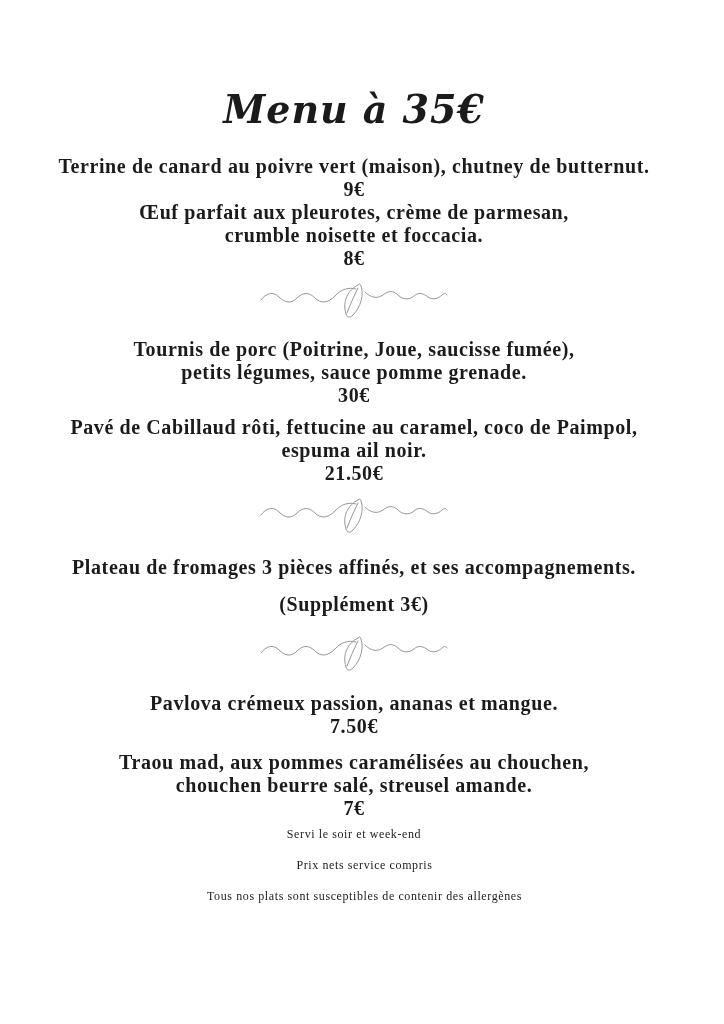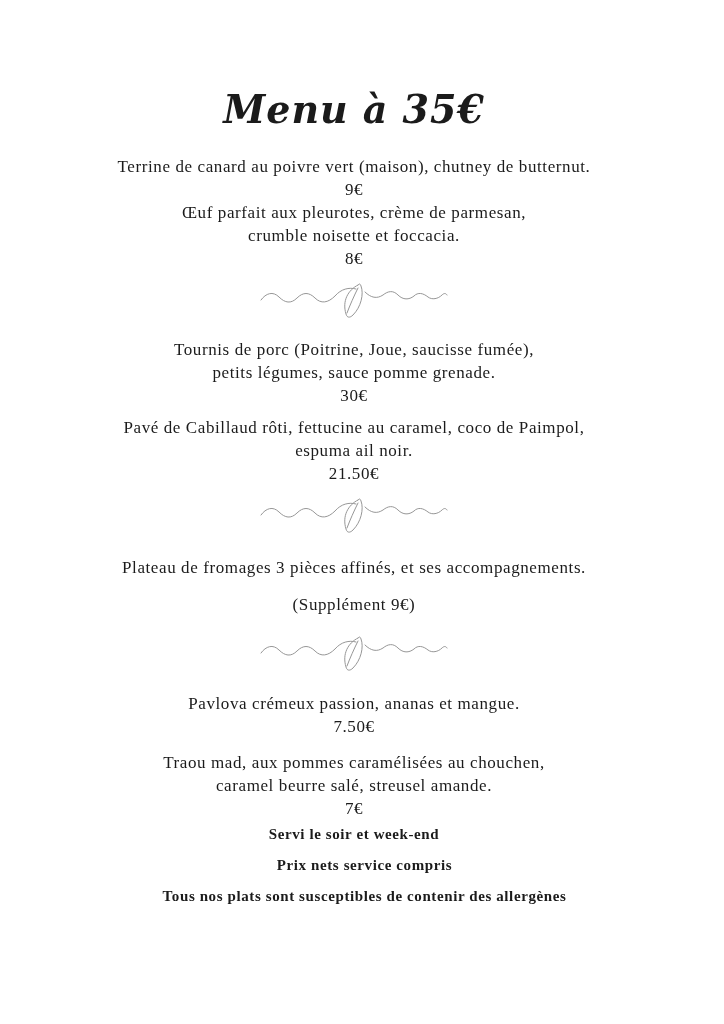--- a/index.html
+++ b/index.html
@@ -9,37 +9,37 @@
     font-family:"Liberation Serif", serif;
   }
   .page{width:708px;height:1024px;text-align:center;overflow:hidden;}
   .title{
     font-family:"DejaVu Serif", serif;
     font-style:italic;font-weight:700;
     font-size:40px;line-height:50px;margin:84px 0 0;letter-spacing:1px;
     transform:scaleX(0.95);
   }
   p{margin:0;}
-  .line{font-size:17px;line-height:23px;letter-spacing:0.6px;}
+  .line{font-size:20px;line-height:23px;letter-spacing:0.6px;font-weight:bold;}
   .b1{margin-top:21px}
   .b2{}
   .b3{margin-top:19px}
   .b4{margin-top:9px}
   .b5{margin-top:22px}
   .suppl{margin-top:14px}
   .b6{margin-top:20px}
   .b7{margin-top:13px}
   .divider{display:flex;justify-content:center;}
   .divider svg{display:block;}
   .divider path{stroke:var(--divider);fill:none;stroke-width:1;stroke-linecap:round;}
   .d1{margin-top:3px}
   .d2{margin-top:3px}
   .d3{margin-top:10px}
   .footer{margin-top:6px}
-  .footer-line{font-size:15px;font-weight:bold;line-height:16px;letter-spacing:0.6px;}
+  .footer-line{font-size:12px;font-weight:normal;line-height:16px;letter-spacing:0.6px;}
   .footer-line + .footer-line{margin-top:15px;margin-left:21px;}
 </style>
 </head>
 <body>
 
 <main class="page">
 
   <h1 class="title">Menu à 35€</h1>
 
   <section>
@@ -82,40 +82,40 @@
       <path d="M99,12 C89,17 83,28 87,41 C88,45 91,45 94,42 C102,34 105,21 102,13 C101,10 100,11 99,12 Z"></path>
       <path d="M99,15 C95,23 91,32 88,40"></path>
       <path d="M106,19 C112,25 118,26 124,22 C129,18 134,17 139,22 C144,27 150,27 155,23 C159,19 164,20 169,24 C173,27 179,26 183,22 C185,20 187,20 188,22"></path>
     </svg>
   </div>
 
   <section>
     <div class="item b5">
       <p class="line">Plateau de fromages 3 pièces affinés, et ses accompagnements.</p>
     </div>
-    <p class="line suppl">(Supplément 9€)</p>
+    <p class="line suppl">(Supplément 3€)</p>
   </section>
 
   <div class="divider d3">
     <svg width="190" height="46" viewBox="0 0 190 46" xmlns="http://www.w3.org/2000/svg">
       <path d="M2,27 C7,20 14,18 20,24 C26,30 32,31 38,25 C44,19 50,19 56,25 C62,31 69,30 76,23 C82,16 90,14 97,16"></path>
       <path d="M99,12 C89,17 83,28 87,41 C88,45 91,45 94,42 C102,34 105,21 102,13 C101,10 100,11 99,12 Z"></path>
       <path d="M99,15 C95,23 91,32 88,40"></path>
       <path d="M106,19 C112,25 118,26 124,22 C129,18 134,17 139,22 C144,27 150,27 155,23 C159,19 164,20 169,24 C173,27 179,26 183,22 C185,20 187,20 188,22"></path>
     </svg>
   </div>
 
   <section>
     <div class="item b6">
       <p class="line">Pavlova crémeux passion, ananas et mangue.</p>
       <p class="line">7.50€</p>
     </div>
     <div class="item b7">
       <p class="line">Traou mad, aux pommes caramélisées au chouchen,</p>
-      <p class="line">caramel beurre salé, streusel amande.</p>
+      <p class="line">chouchen beurre salé, streusel amande.</p>
       <p class="line">7€</p>
     </div>
   </section>
 
   <footer class="footer">
     <p class="footer-line">Servi le soir et week-end</p>
     <p class="footer-line">Prix nets service compris</p>
     <p class="footer-line">Tous nos plats sont susceptibles de contenir des allergènes</p>
   </footer>
 

